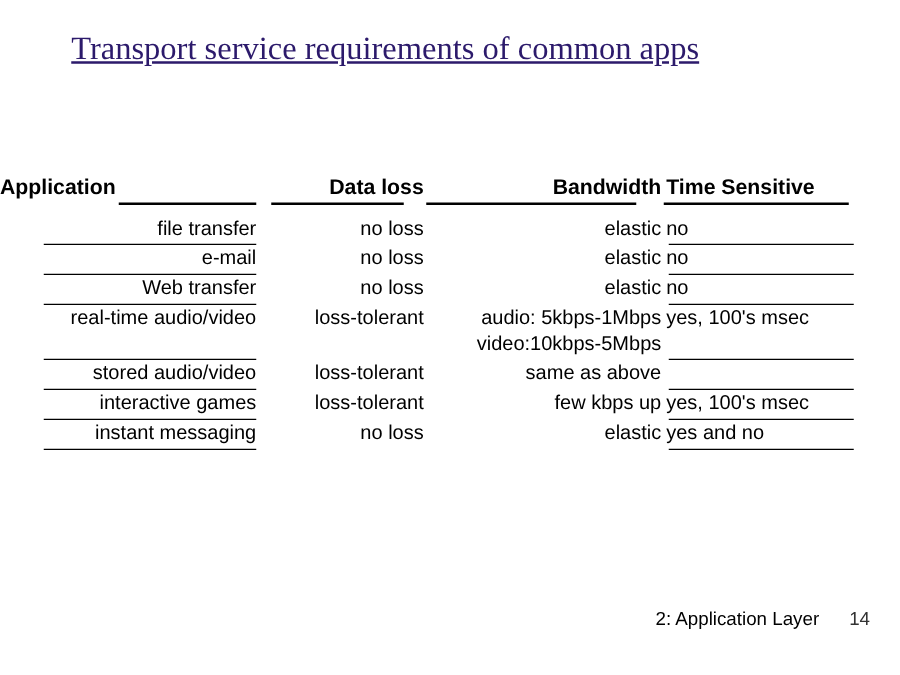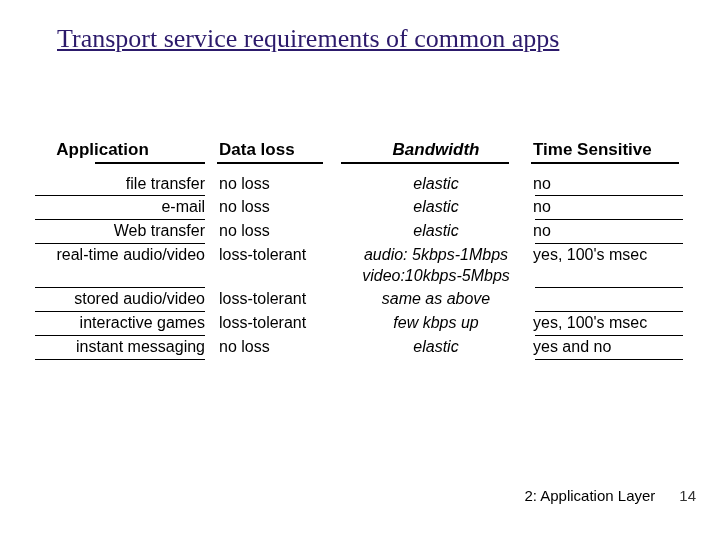--- a/index.html
+++ b/index.html
@@ -25,23 +25,23 @@
     top: 140px;
     left: 0;
     width: 720px;
   }
   .headers {
     display: flex;
     font-weight: bold;
     font-size: 17px;
     color: #000;
   }
-  .col-app  { width: 215px; text-align: center; padding-right: 10px; }
-  .col-loss { width: 124px; text-align: left; padding-left: 4px; }
-  .col-bw   { width: 190px; text-align: center; padding-left: 4px; font-style: italic; }
+  .col-app  { width: 215px; text-align: left; padding-right: 10px; }
+  .col-loss { width: 124px; text-align: right; padding-left: 4px; }
+  .col-bw   { width: 190px; text-align: right; padding-left: 4px; }
   .col-time { width: 170px; text-align: left; padding-left: 4px; }
   .hdr-rule {
     display: flex;
     margin-top: 2px;
     margin-bottom: 10px;
   }
   .hdr-rule .r { height: 1.5px; background: #000; }
   .rows { font-size: 16px; color: #000; }
   .row { display: flex; line-height: 1.3; }
   .row .col-app  { text-align: right; padding-right: 10px; }

